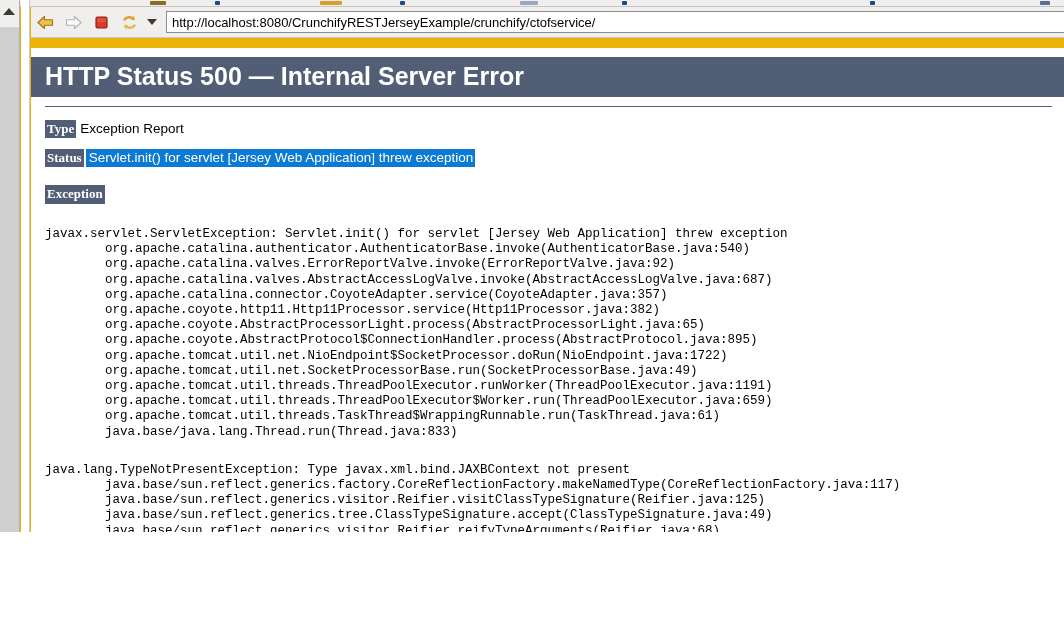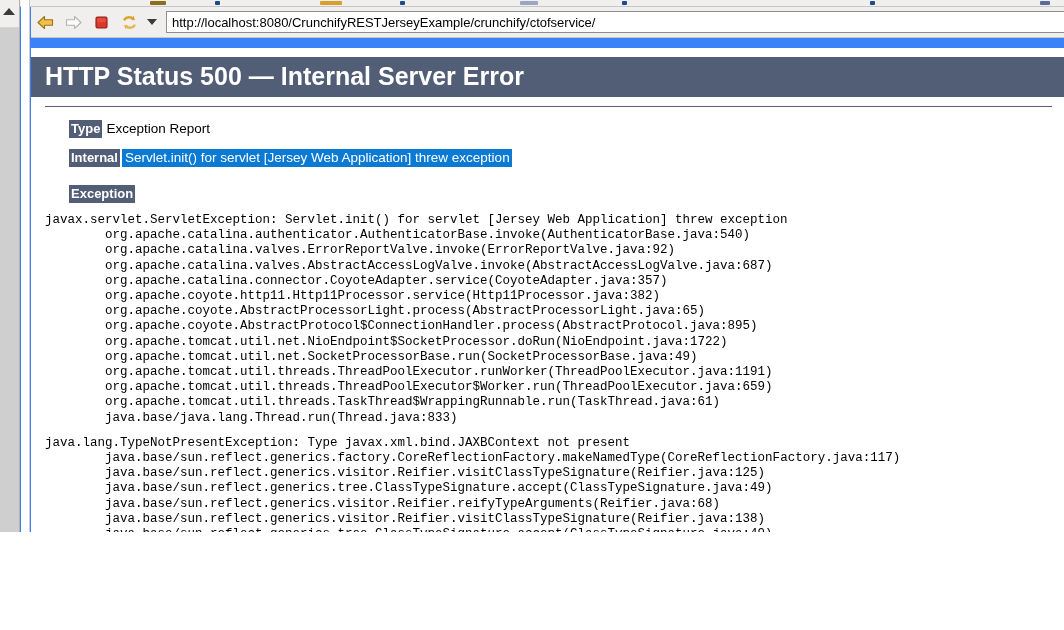--- a/index.html
+++ b/index.html
@@ -9,21 +9,21 @@
     overflow: hidden;
     background: #ffffff;
     font-family: "Liberation Sans", sans-serif;
   }
 
   #app {
     position: relative;
     width: 1064px;
     height: 532px;
     overflow: hidden;
-    background: #3b82f6;
+    background: #eab308;
   }
 
   
   .toolbar-sliver {
     position: absolute;
     left: 0; top: 0;
     width: 1064px; height: 7px;
     background: #f0efee;
     border-bottom: 1px solid #c8c6c4;
     overflow: hidden;
@@ -169,22 +169,21 @@
     line-height: 15px;
     white-space: nowrap;
   }
 
   .tag {
     background: #525D76;
     color: #ffffff;
     font-weight: bold;
     font-size: 13px;
     padding: 1px 2px 2px 2px;
-    font-family: Liberation Sans, sans-serif;
-    margin-left: 24px;
+    font-family: Liberation Serif, serif;
   }
 
   .info-val { padding-left: 4px; }
 
   .selected {
     background: #0a7ad4;
     color: #ffffff;
     padding: 1px 2px 2px 3px;
     margin-left: 2px;
     text-align: right;
@@ -194,21 +193,21 @@
     margin-top: 20px;
     display: inline-block;
   }
 
   .trace {
     font-family: "Liberation Mono", "DejaVu Sans Mono", monospace;
     font-size: 12.5px;
     line-height: 15.2px;
     color: #000000;
     white-space: pre;
-    margin-top: 10px;
+    margin-top: 23px;
     letter-spacing: 0px;
   }
 </style>
 </head>
 <body>
 
 <div id="app">
 
   <div class="toolbar-sliver">
     <span class="sliver-icon" style="left:150px;width:16px;background:#8a6d1f;"></span>
@@ -272,21 +271,21 @@
 
     <hr class="rule">
 
     <div class="content">
 
       <div class="info-line">
         <span class="tag">Type</span><span class="info-val">Exception Report</span>
       </div>
 
       <div class="info-line">
-        <span class="tag">Internal</span><span class="selected">Servlet.init() for servlet [Jersey Web Application] threw exception</span>
+        <span class="tag">Status</span><span class="selected">Servlet.init() for servlet [Jersey Web Application] threw exception</span>
       </div>
 
 
       <div>
         <span class="tag section-tag">Exception</span>
       </div>
       <div class="trace">javax.servlet.ServletException: Servlet.init() for servlet [Jersey Web Application] threw exception
 	org.apache.catalina.authenticator.AuthenticatorBase.invoke(AuthenticatorBase.java:540)
 	org.apache.catalina.valves.ErrorReportValve.invoke(ErrorReportValve.java:92)
 	org.apache.catalina.valves.AbstractAccessLogValve.invoke(AbstractAccessLogValve.java:687)

